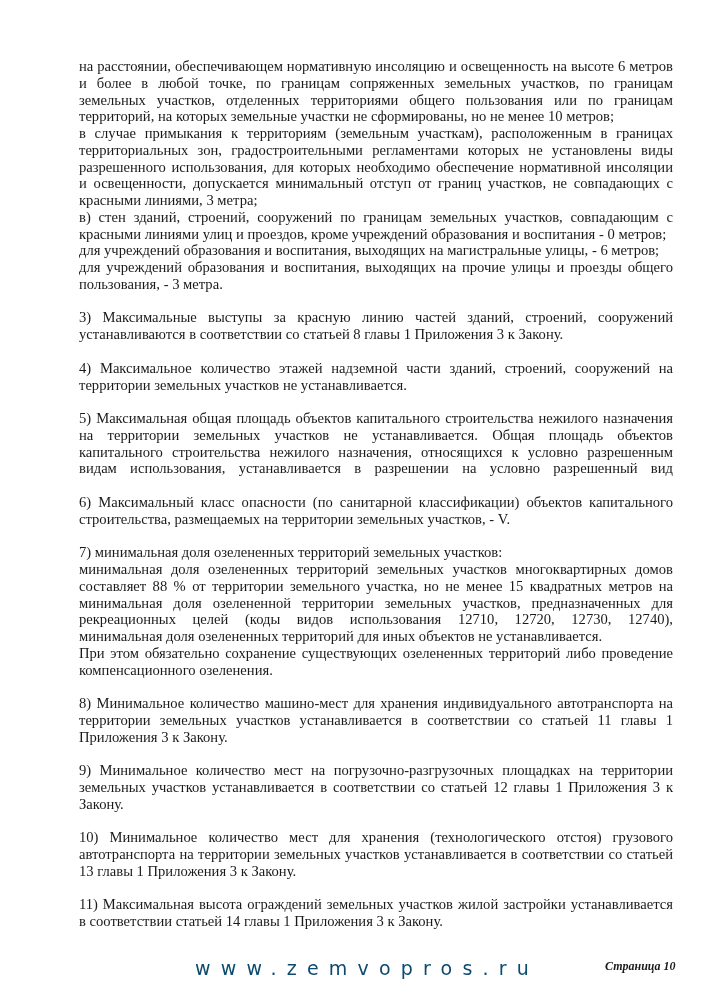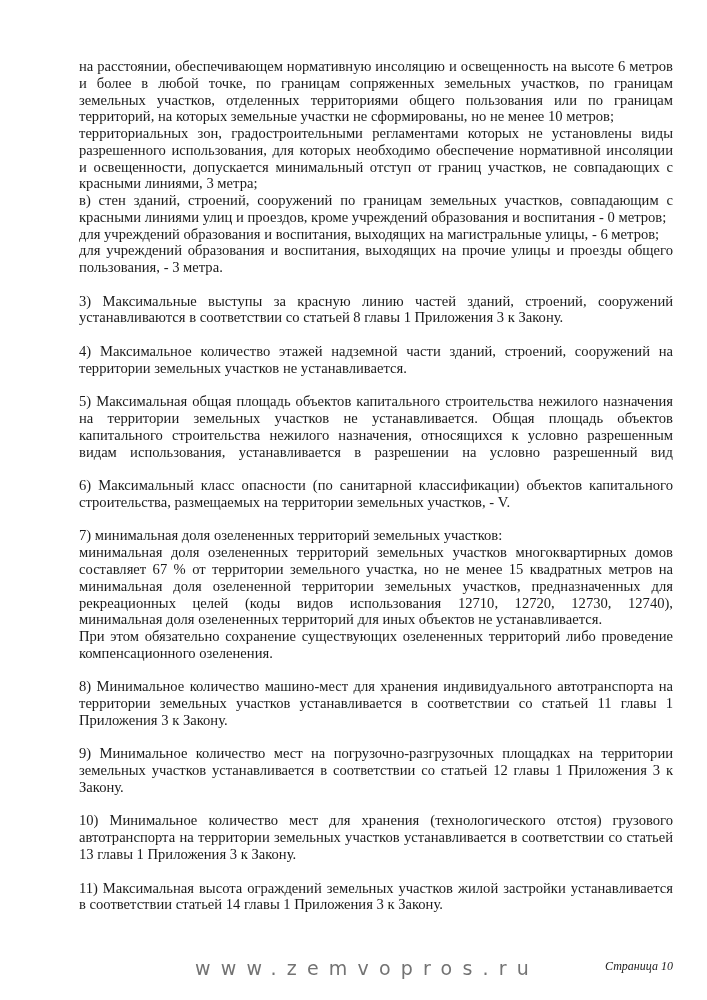--- a/index.html
+++ b/index.html
@@ -11,36 +11,37 @@
     position:absolute; left:79px; top:58px; width:594px;
     font-size:14.6px; line-height:16.77px;
   }
   .para { margin:0 0 16.77px 0; text-align:justify; }
   .para:last-child { margin-bottom:12px; }
   .line { display:block; text-align:justify; text-align-last:justify; }
   .line.last { text-align-last:left; }
   .footer-site {
     position:absolute; left:195px; top:957px;
     font-family:"DejaVu Sans", sans-serif; font-size:19px; letter-spacing:10.2px;
-    color:#737373; font-weight:normal;
+    color:#0c4a6e; font-weight:normal;
   }
   .footer-page {
     position:absolute; left:605px; top:959px;
-    font-family:"Liberation Serif", serif; font-size:12px; font-weight:normal; font-style:italic; color:#1a1a1a;
+    font-family:"Liberation Serif", serif; font-size:12px; font-weight:bold; font-style:italic; color:#1a1a1a;
   }
 </style>
 </head>
 <body>
 
 <div class="page-body" id="doc">
     <div class="para">
       <span class="line">на расстоянии, обеспечивающем нормативную инсоляцию и освещенность на высоте 6 метров</span>
       <span class="line">и более в любой точке, по границам сопряженных земельных участков, по границам</span>
       <span class="line">земельных участков, отделенных территориями общего пользования или по границам</span>
       <span class="line last">территорий, на которых земельные участки не сформированы, но не менее 10 метров;</span>
+      <span class="line">в случае примыкания к территориям (земельным участкам), расположенным в границах</span>
       <span class="line">территориальных зон, градостроительными регламентами которых не установлены виды</span>
       <span class="line">разрешенного использования, для которых необходимо обеспечение нормативной инсоляции</span>
       <span class="line">и освещенности, допускается минимальный отступ от границ участков, не совпадающих с</span>
       <span class="line last">красными линиями, 3 метра;</span>
       <span class="line">в) стен зданий, строений, сооружений по границам земельных участков, совпадающим с</span>
       <span class="line last">красными линиями улиц и проездов, кроме учреждений образования и воспитания - 0 метров;</span>
       <span class="line last">для учреждений образования и воспитания, выходящих на магистральные улицы, - 6 метров;</span>
       <span class="line">для учреждений образования и воспитания, выходящих на прочие улицы и проезды общего</span>
       <span class="line last">пользования, - 3 метра.</span>
     </div>
@@ -58,21 +59,21 @@
       <span class="line">капитального строительства нежилого назначения, относящихся к условно разрешенным</span>
       <span class="line">видам использования, устанавливается в разрешении на условно разрешенный вид</span>
     </div>
     <div class="para">
       <span class="line">6) Максимальный класс опасности (по санитарной классификации) объектов капитального</span>
       <span class="line last">строительства, размещаемых на территории земельных участков, - V.</span>
     </div>
     <div class="para">
       <span class="line last">7) минимальная доля озелененных территорий земельных участков:</span>
       <span class="line">минимальная доля озелененных территорий земельных участков многоквартирных домов</span>
-      <span class="line">составляет 67 % от территории земельного участка, но не менее 15 квадратных метров на</span>
+      <span class="line">составляет 88 % от территории земельного участка, но не менее 15 квадратных метров на</span>
       <span class="line">минимальная доля озелененной территории земельных участков, предназначенных для</span>
       <span class="line">рекреационных целей (коды видов использования 12710, 12720, 12730, 12740),</span>
       <span class="line last">минимальная доля озелененных территорий для иных объектов не устанавливается.</span>
       <span class="line">При этом обязательно сохранение существующих озелененных территорий либо проведение</span>
       <span class="line last">компенсационного озеленения.</span>
     </div>
     <div class="para">
       <span class="line">8) Минимальное количество машино-мест для хранения индивидуального автотранспорта на</span>
       <span class="line">территории земельных участков устанавливается в соответствии со статьей 11 главы 1</span>
       <span class="line last">Приложения 3 к Закону.</span>

